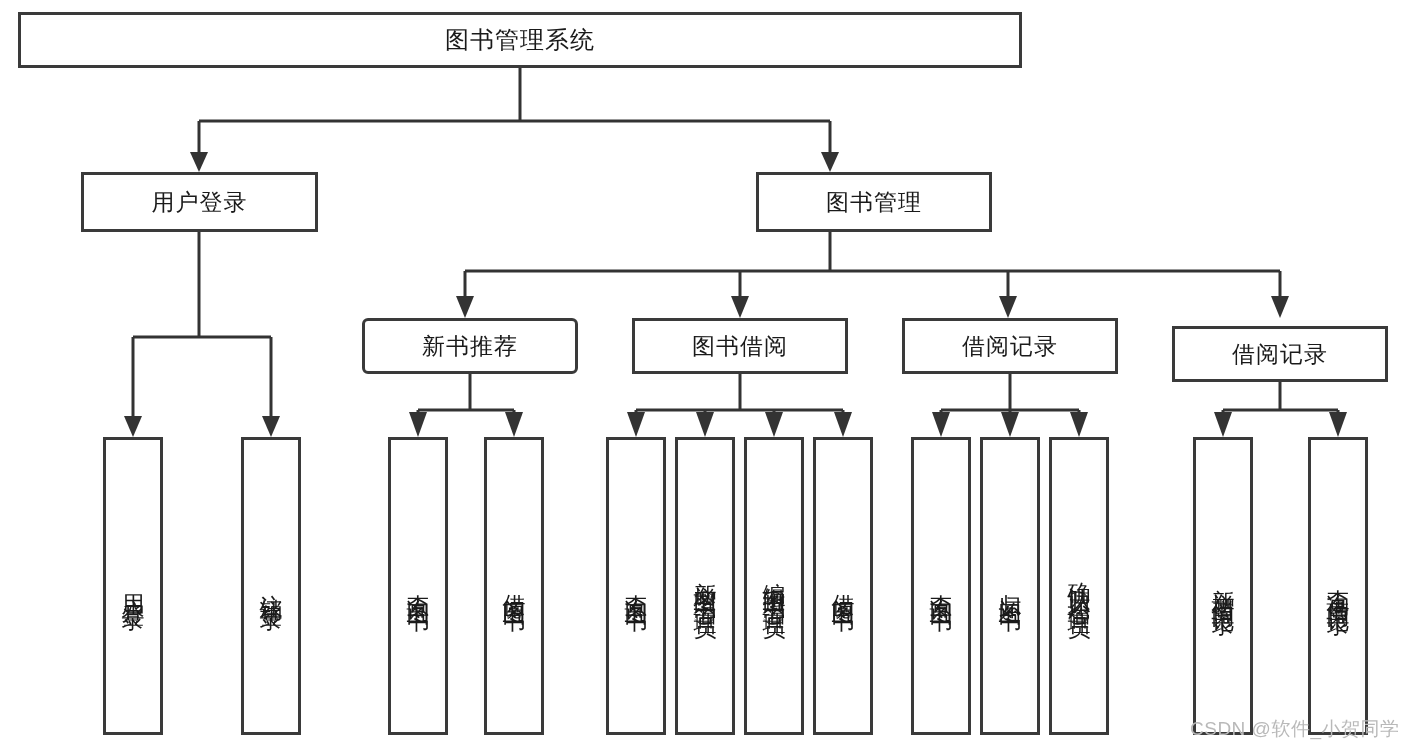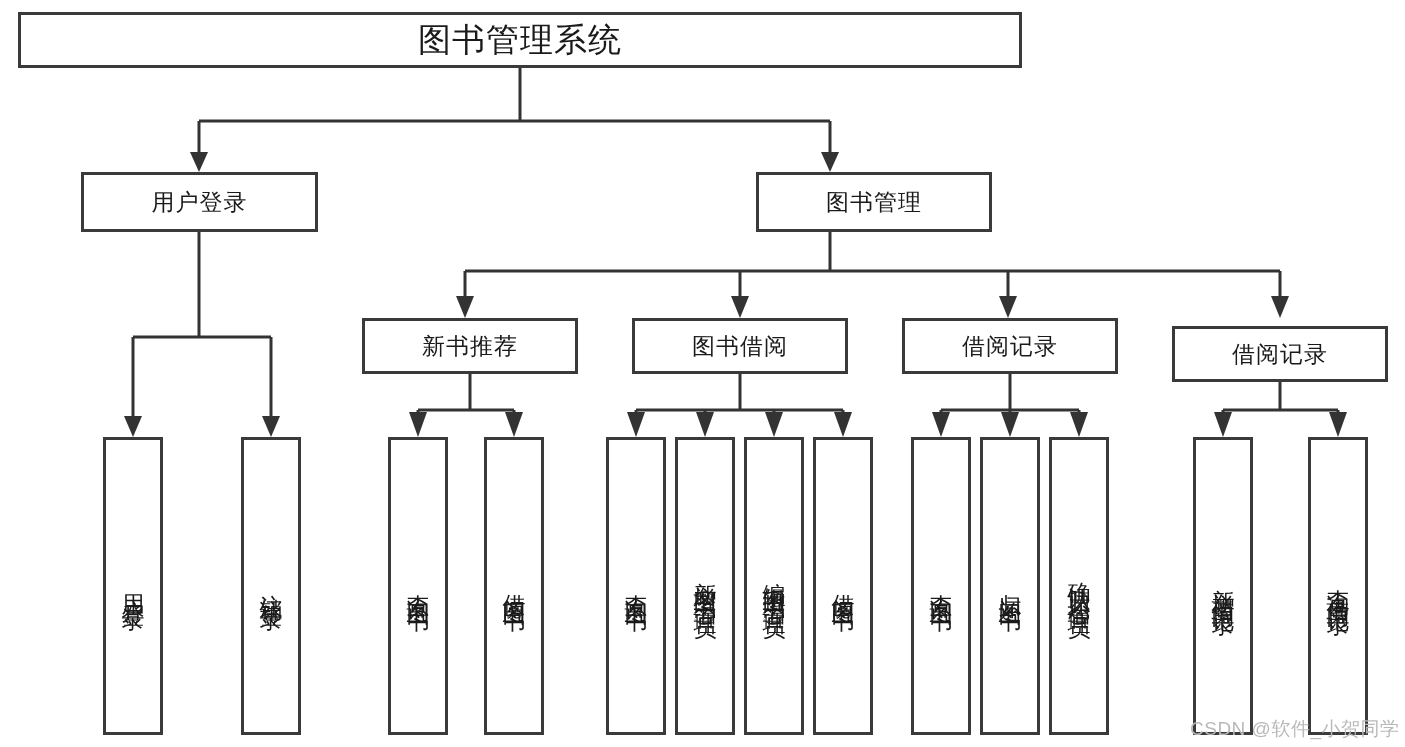--- a/index.html
+++ b/index.html
@@ -38,21 +38,21 @@
     display:flex;
     align-items:center;
     justify-content:center;
     color:#1a1a1a;
   }
   .node.h{
     font-size:23px;
     letter-spacing:1px;
   }
   .node.root{
-    font-size:33px;
+    font-size:24px;
   }
   .node.v{
     writing-mode:vertical-rl;
     text-orientation:upright;
     font-size:23px;
     letter-spacing:5px;
     line-height:1;
     padding:10px 0;
   }
   .node.v .vtxt{
@@ -144,21 +144,21 @@
   </div>
 
   <div class="node h" style="left:81px;top:172px;width:237px;height:60px;">
     <span>用户登录</span>
   </div>
 
   <div class="node h" style="left:712px;top:172px;width:236px;height:60px;margin-left:44px;">
     <span>图书管理</span>
   </div>
 
-  <div class="node h" style="left:362px;top:318px;width:216px;height:56px;">
+  <div class="node h" style="left:362px;top:318px;width:216px;height:56px;border-radius:6px;">
     <span>新书推荐</span>
   </div>
 
   <div class="node h" style="left:632px;top:318px;width:216px;height:56px;">
     <span>图书借阅</span>
   </div>
 
   <div class="node h" style="left:902px;top:318px;width:216px;height:56px;">
     <span>借阅记录</span>
   </div>

